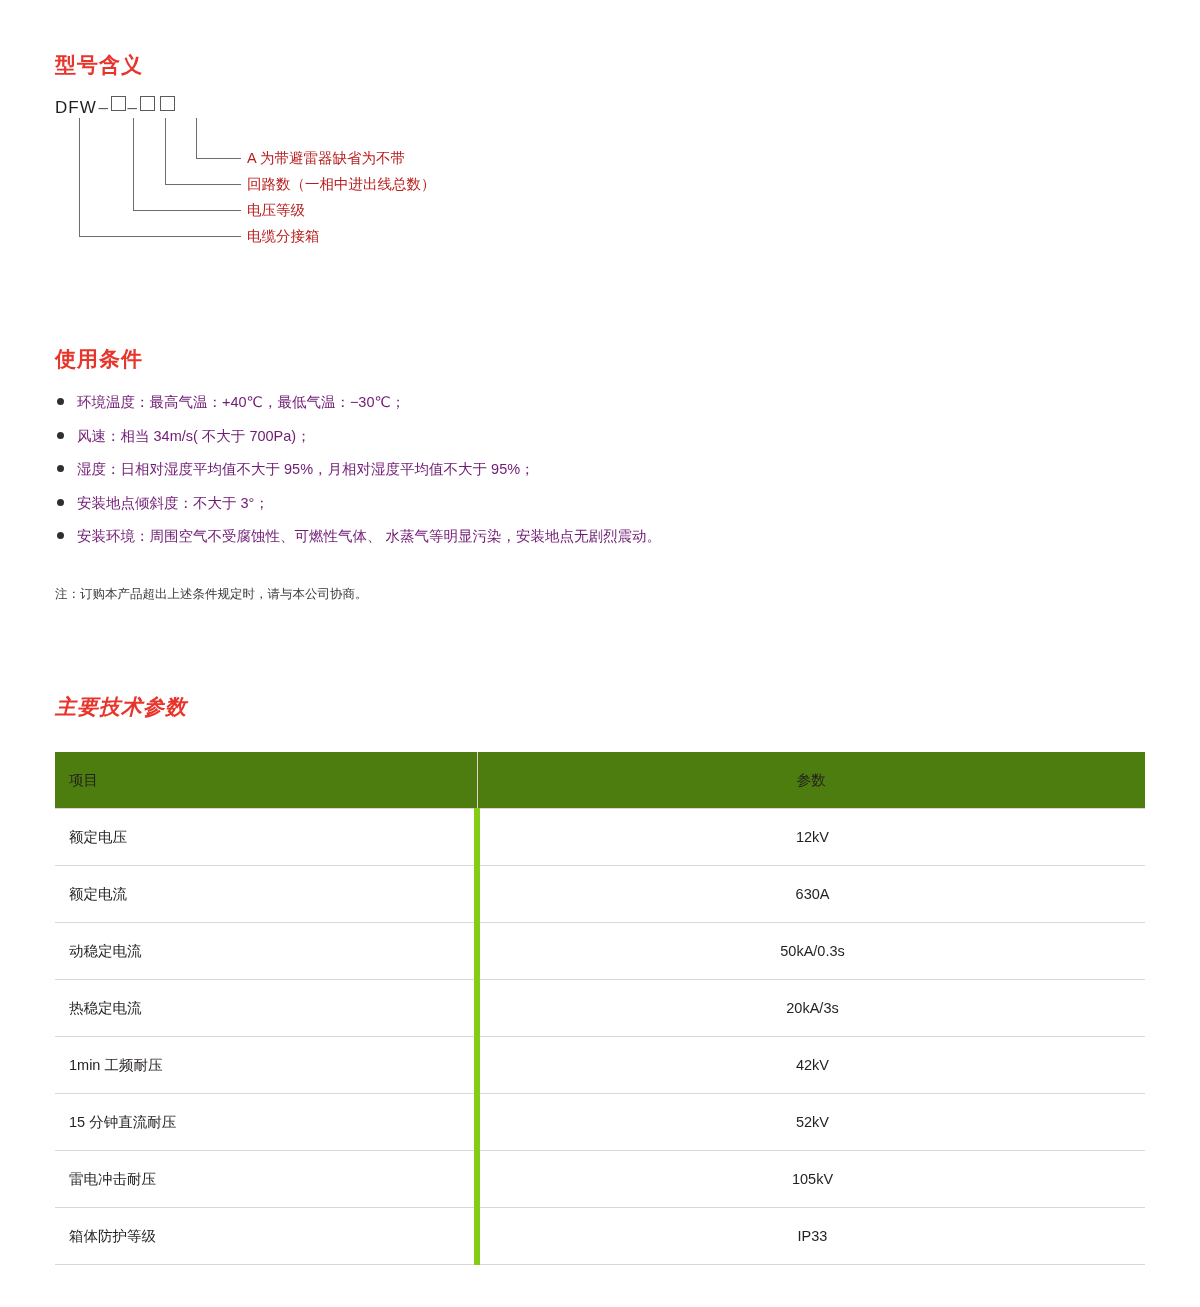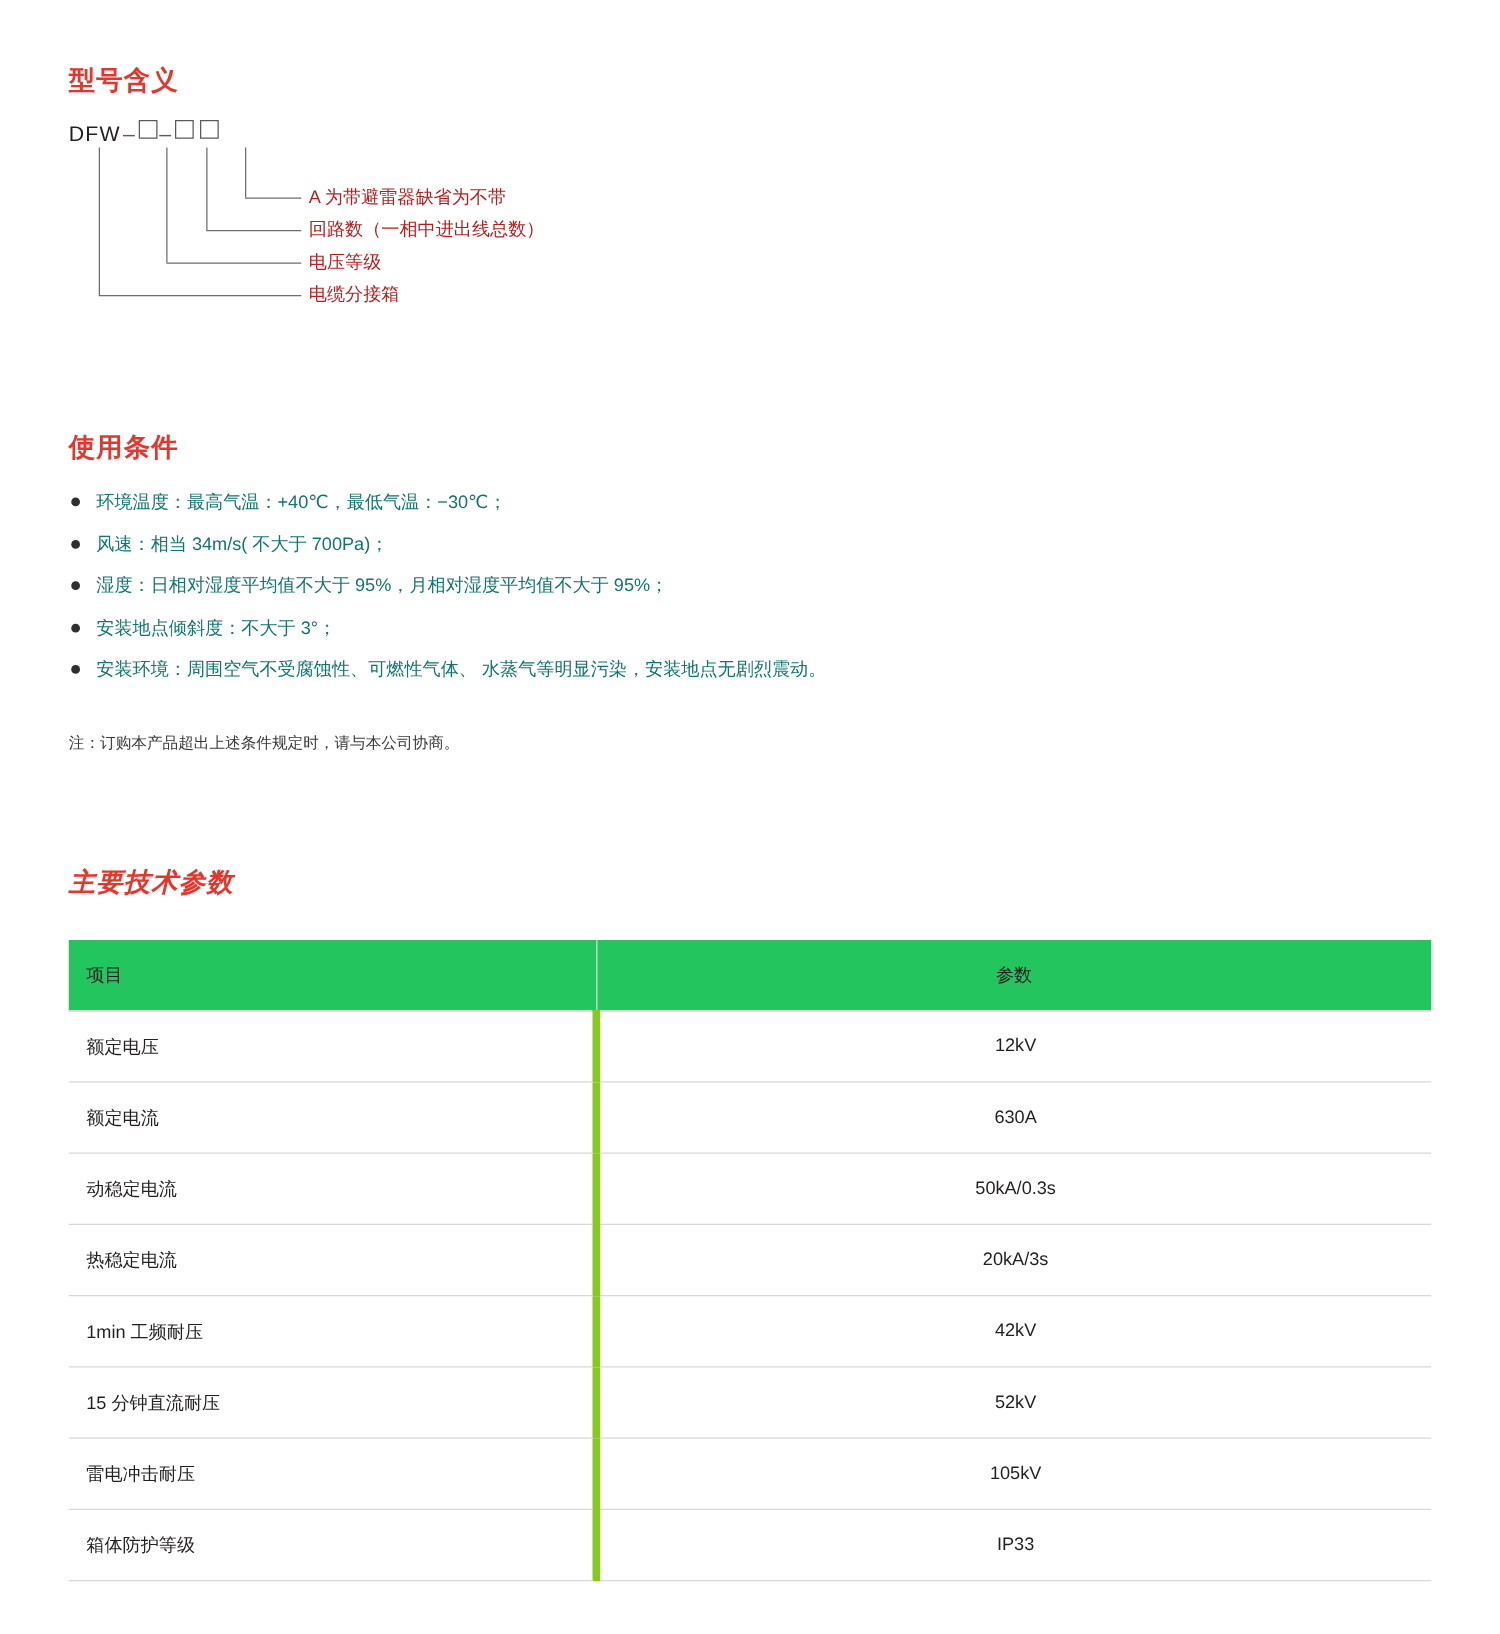--- a/index.html
+++ b/index.html
@@ -90,21 +90,21 @@
     left: 55px;
     top: 392px;
     width: 1090px;
   }
   .cond-item {
     position: relative;
     padding-left: 22px;
     margin-bottom: 13.5px;
     font-size: 14.5px;
     line-height: 20px;
-    color: #0f766e;
+    color: #701a75;
   }
   .cond-item .bullet {
     position: absolute;
     left: 2px;
     top: 6px;
     width: 7px;
     height: 7px;
     border-radius: 50%;
     background: #2f2f2f;
   }
@@ -128,21 +128,21 @@
     font-size: 14.5px;
   }
   .params-table th,
   .params-table td {
     border-bottom: 1px solid #d8d8d8;
     height: 54px;
     font-weight: normal;
     color: #231f20;
   }
   .params-table thead th {
-    background: #22c55e;
+    background: #4d7c0f;
     border-bottom: 1px solid #e6cfd1;
   }
   .params-table th.col-item,
   .params-table td.col-item {
     width: 404px;
     text-align: left;
     padding-left: 14px;
     border-right: 6px solid #84cc16;
   }
   .params-table th.col-val,

